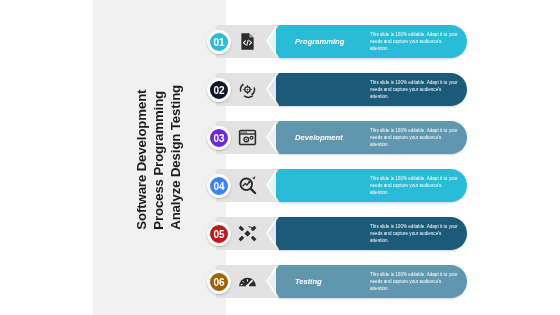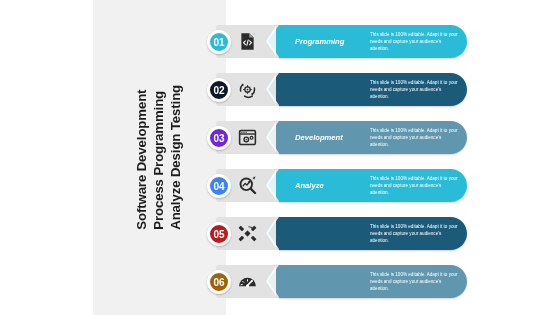--- a/index.html
+++ b/index.html
@@ -252,21 +252,20 @@
     <div class="badge" style="background:#3b82f6">04</div>
     <div class="icon-box">
       <svg width="21" height="21" viewBox="0 0 24 24" fill="none">
         <circle cx="10.6" cy="10.6" r="6.6" stroke="#2b2b2b" stroke-width="2.1"></circle>
         <path d="M15.6 15.6l5 5" stroke="#2b2b2b" stroke-width="2.6" stroke-linecap="round"></path>
         <path d="M7 12.2l2.4-2.6 2 1.8 2.6-3.2" stroke="#2b2b2b" stroke-width="1.6" stroke-linecap="round" stroke-linejoin="round"></path>
         <circle cx="14.2" cy="8" r="1.3" fill="#2b2b2b"></circle>
         <path d="M17.6 3.4l3.6-2-1.4 3.6z" fill="#2b2b2b"></path>
       </svg>
     </div>
-    <div class="row-label">Analyze</div>
     <div class="row-desc">This slide is 100% editable. Adapt it to your needs and capture your audience's attention.</div>
   </div>
 
   <div class="row" style="top:217px">
     <div class="row-plate"></div>
     <div class="row-body" style="color:#1C5A79;background:#1C5A79"></div>
     <div class="chev-ghost"></div>
     <div class="badge" style="background:#b91c1c">05</div>
     <div class="icon-box">
       <svg width="21" height="21" viewBox="0 0 24 24" fill="none">
@@ -291,16 +290,17 @@
     <div class="icon-box">
       <svg width="21" height="21" viewBox="0 0 24 24" fill="none">
         <path d="M2.4 17.4a9.6 9.6 0 0 1 19.2 0z" fill="#2b2b2b"></path>
         <path d="M12 16.6l5.2-5.6" stroke="#ffffff" stroke-width="1.8" stroke-linecap="round"></path>
         <circle cx="12" cy="17" r="1.7" fill="#ffffff"></circle>
         <g stroke="#ffffff" stroke-width="1.1" stroke-linecap="round">
           <path d="M4.6 15.8l1.5-.5M6.6 11.8l1.1 1.1M12 10v1.6M17.4 11.8l-1.1 1.1"></path>
         </g>
       </svg>
     </div>
+    <div class="row-label">Testing</div>
     <div class="row-desc">This slide is 100% editable. Adapt it to your needs and capture your audience's attention.</div>
   </div>
 
 </div>
 
 </body></html>

